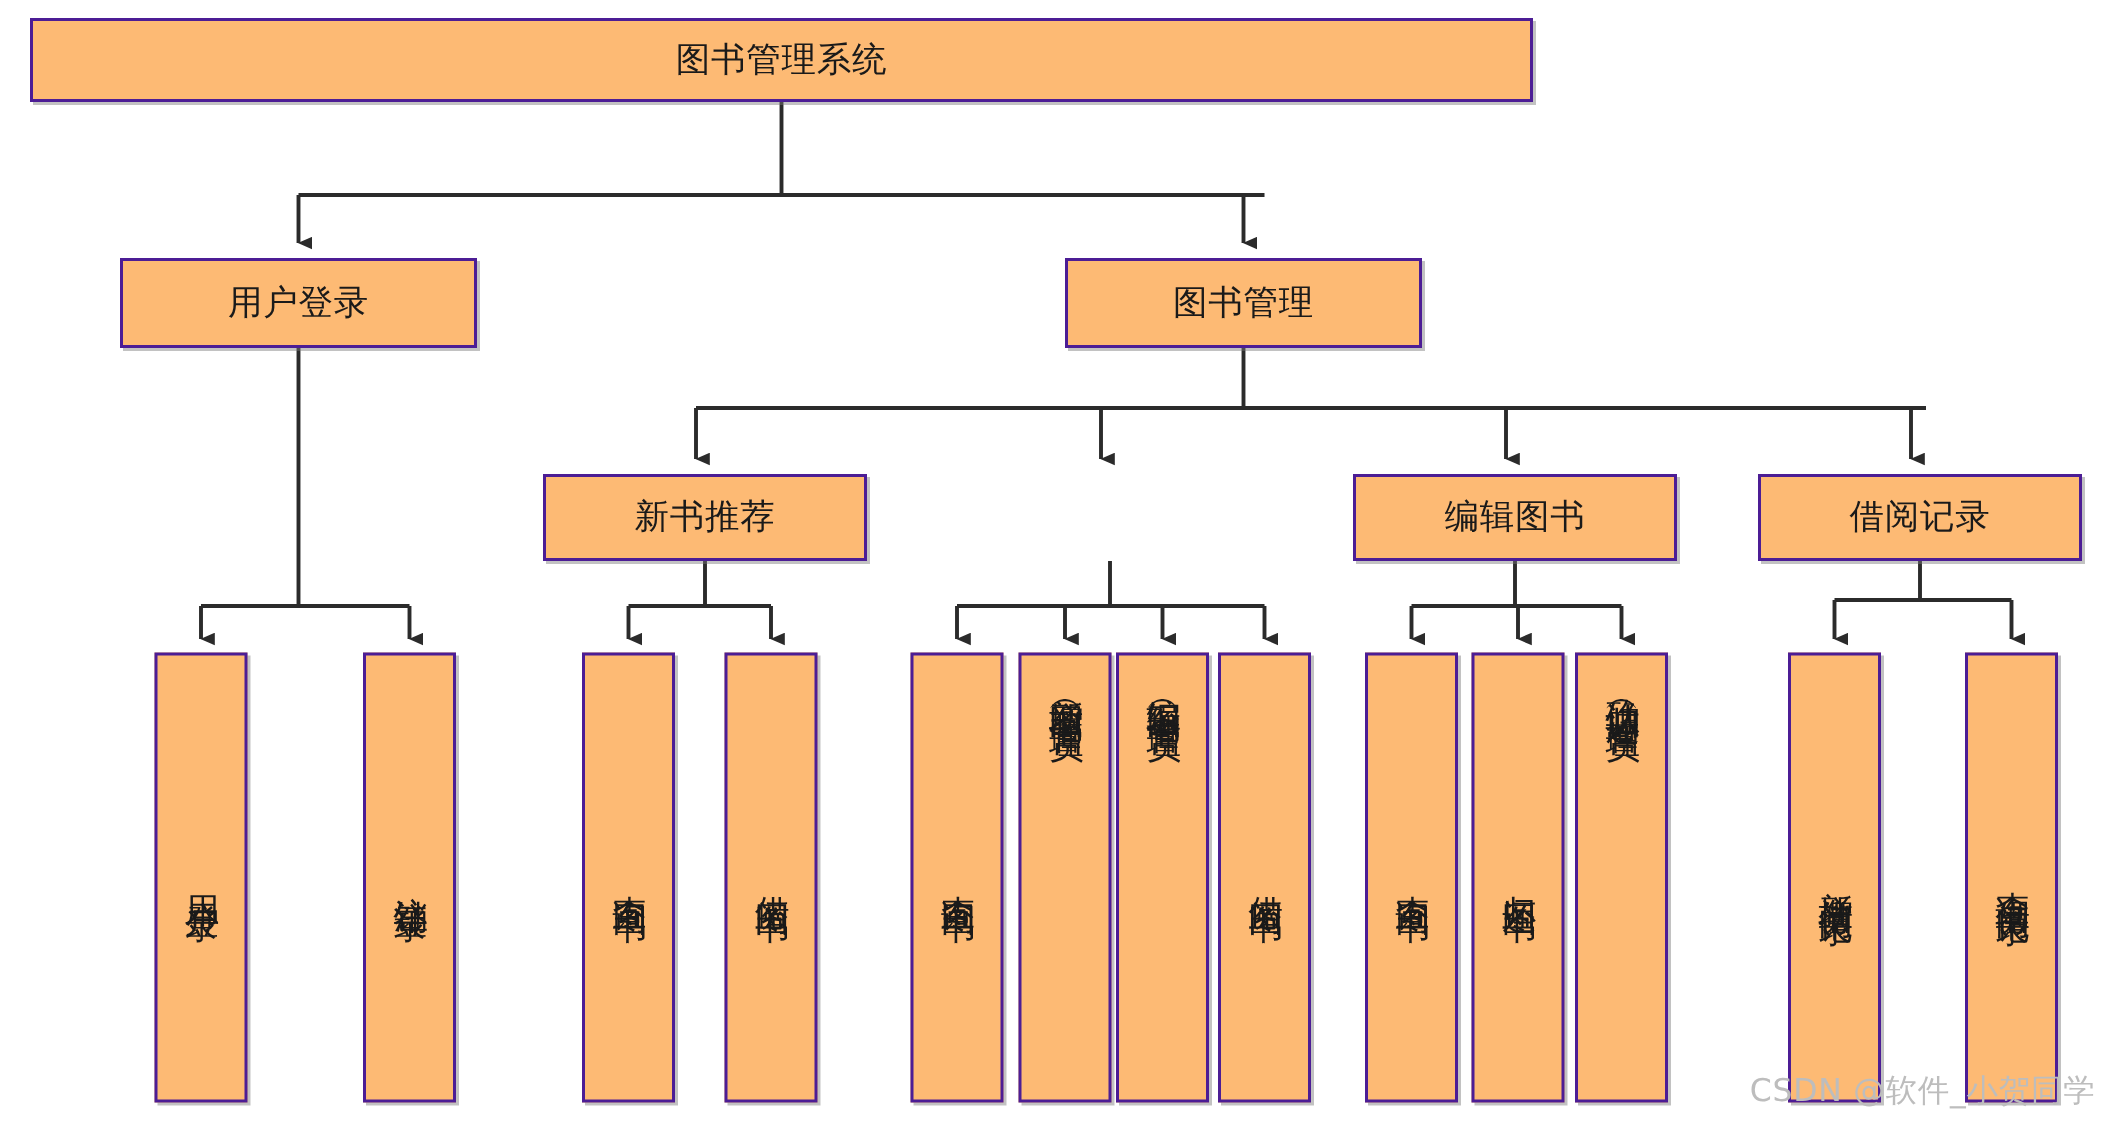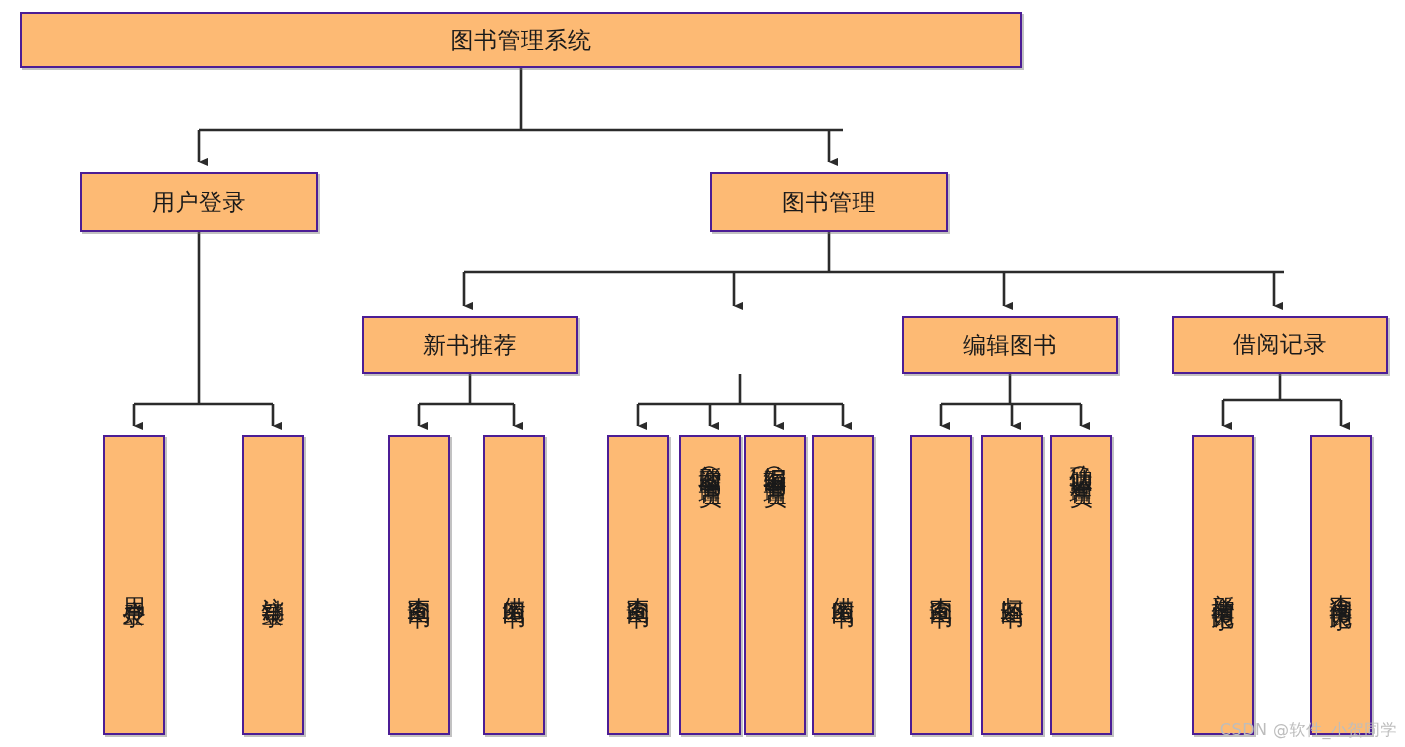--- a/index.html
+++ b/index.html
@@ -55,21 +55,21 @@
     font-size: 23px;
   }
   .node-box.vertical.centered {
     align-items: center;
     padding-top: 0;
   }
   #watermark {
     position: absolute;
     right: 8px;
     bottom: 6px;
-    font-size: 16px;
+    font-size: 21px;
     color: #bdbdbd;
     letter-spacing: 0.5px;
     white-space: nowrap;
   }
 </style>
 </head>
 <body>
 
 <div id="diagram-root">
 

